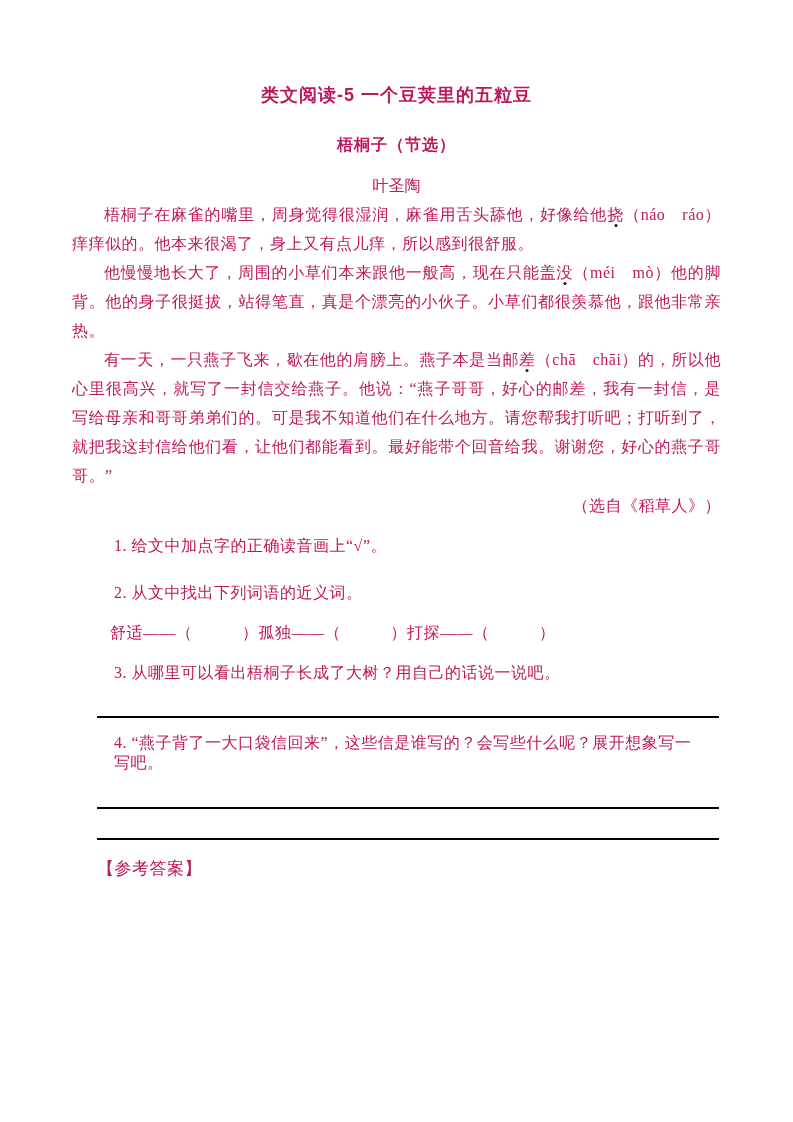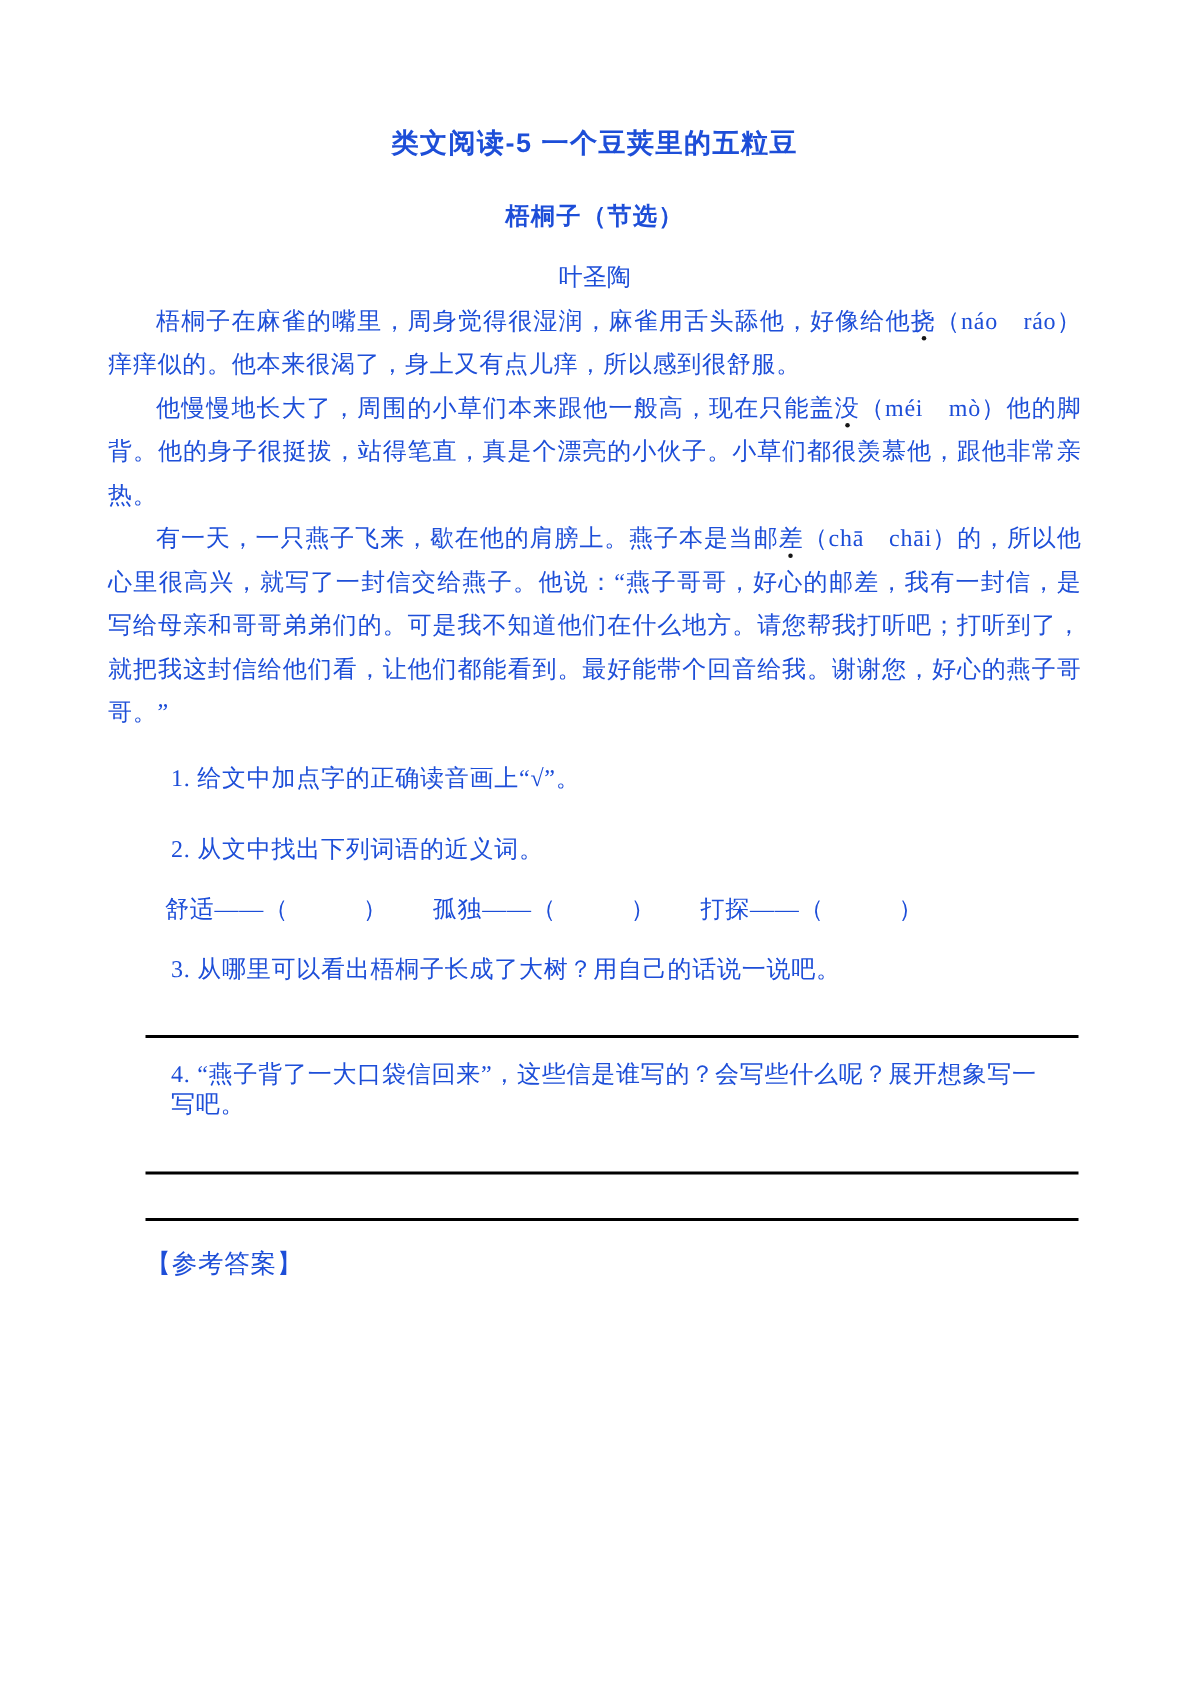--- a/index.html
+++ b/index.html
@@ -3,21 +3,21 @@
 <meta charset="utf-8">
 <style>
   html, body { margin: 0; padding: 0; background: #ffffff; }
   .page {
     position: relative;
     width: 793px;
     height: 1122px;
     box-sizing: border-box;
     padding: 0 72px;
     background: #ffffff;
-    color: #1d4ed8;
+    color: #be185d;
     font-family: "Liberation Serif", serif;
     overflow: hidden;
   }
   .title {
     margin: 84px 0 0 0;
     text-align: center;
     font-family: "Liberation Sans", sans-serif;
     font-size: 18px;
     line-height: 22px;
     font-weight: 700;
@@ -77,21 +77,20 @@
     letter-spacing: 0.5px;
   }
   .q-1 { margin-top: 20px; }
   .q-2 { margin-top: 27px; }
   .q-3 { margin-top: 20px; }
   .q-4 { margin-top: 15px; }
   .syn-row {
     margin-top: 20px;
     margin-left: 13px;
     display: flex;
-    gap: 30px;
     font-size: 16px;
     line-height: 20px;
     letter-spacing: 0.5px;
   }
   .answer-line {
     height: 0;
     border-bottom: 2px solid #000;
   }
   .line-a { margin-top: 33px; }
   .line-b { margin-top: 34px; }
@@ -112,20 +111,21 @@
   <h1 class="title">类文阅读-5 一个豆荚里的五粒豆</h1>
   <h2 class="subtitle">梧桐子（节选）</h2>
   <div class="author">叶圣陶</div>
 
   <div class="story">
     <p><span>梧桐子在麻雀的嘴里，周身觉得很湿润，麻雀用舌头舔他，好像给他</span><span class="em">挠</span><span>（náo　ráo）痒痒似的。他本来很渴了，身上又有点儿痒，所以感到很舒服。</span></p>
     <p><span>他慢慢地长大了，周围的小草们本来跟他一般高，现在只能盖</span><span class="em">没</span><span>（méi　mò）他的脚背。他的身子很挺拔，站得笔直，真是个漂亮的小伙子。小草们都很羡慕他，跟他非常亲热。</span></p>
     <p><span>有一天，一只燕子飞来，歇在他的肩膀上。燕子本是当邮</span><span class="em">差</span><span>（chā　chāi）的，所以他心里很高兴，就写了一封信交给燕子。他说：“燕子哥哥，好心的邮差，我有一封信，是写给母亲和哥哥弟弟们的。可是我不知道他们在什么地方。请您帮我打听吧；打听到了，就把我这封信给他们看，让他们都能看到。最好能带个回音给我。谢谢您，好心的燕子哥哥。”</span></p>
   </div>
 
+  <div class="source">（选自《稻草人》）</div>
 
   <div class="questions">
     <p class="q q-1">1. 给文中加点字的正确读音画上“√”。</p>
     <p class="q q-2">2. 从文中找出下列词语的近义词。</p>
 
     <div class="syn-row">
       <span class="syn-item"><span>舒适</span><span>——</span><span>（　　　）</span></span>
       <span class="syn-item"><span>孤独</span><span>——</span><span>（　　　）</span></span>
       <span class="syn-item"><span>打探</span><span>——</span><span>（　　　）</span></span>
     </div>

